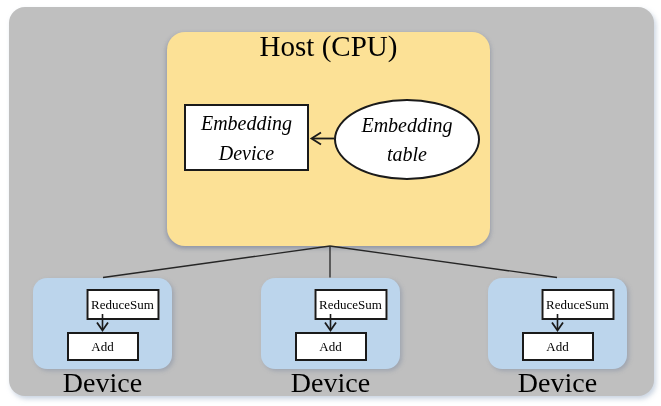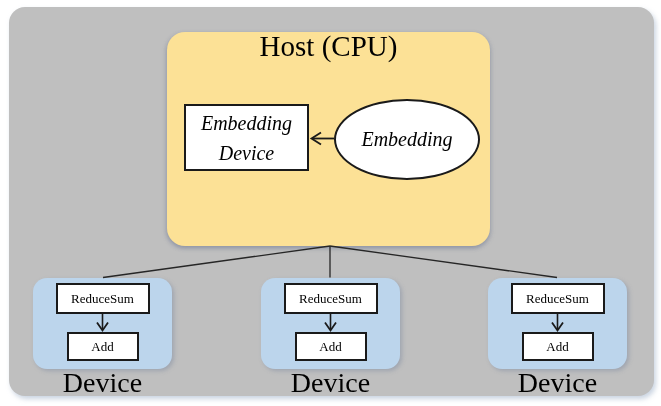--- a/index.html
+++ b/index.html
@@ -49,21 +49,21 @@
   .device-1{left:33px;}
   .device-2{left:261px;}
   .device-3{left:488px;}
   .op{
     position:absolute;left:50%;transform:translateX(-50%);
     background:var(--node-fill,#FFFFFF);
     border:2px solid var(--line-color,#111111);box-sizing:border-box;
     display:flex;align-items:center;justify-content:center;
     font-size:13px;
   }
-  .op-reducesum{top:5px;width:94px;height:31px;}
+  .op-reducesum{top:11px;width:73px;height:31px;margin-left:20px;}
   .op-add{top:54px;width:72px;height:29px;text-align:center;}
   .device-label{
     position:absolute;top:370px;width:139px;text-align:center;
     font-size:28px;line-height:26px;
   }
   .device-label-1{left:33px;}
   .device-label-2{left:261px;}
   .device-label-3{left:488px;}
   svg.connectors{
     position:absolute;left:0;top:0;width:661px;height:406px;
@@ -81,20 +81,21 @@
     <div class="host-title">Host (CPU)</div>
   </div>
 
   <div class="node-rect lookup-rect">
     <span class="label-line">Embedding</span>
     <span class="label-line">Device</span>
   </div>
 
   <div class="table-ellipse">
     <span class="label-line">Embedding</span>
+    <span class="label-line">table</span>
   </div>
 
   <div class="device-box device-1">
     <div class="op op-reducesum">ReduceSum</div>
     <div class="op op-add">Add</div>
   </div>
   <div class="device-label device-label-1">Device</div>
 
   <div class="device-box device-2">
     <div class="op op-reducesum">ReduceSum</div>

